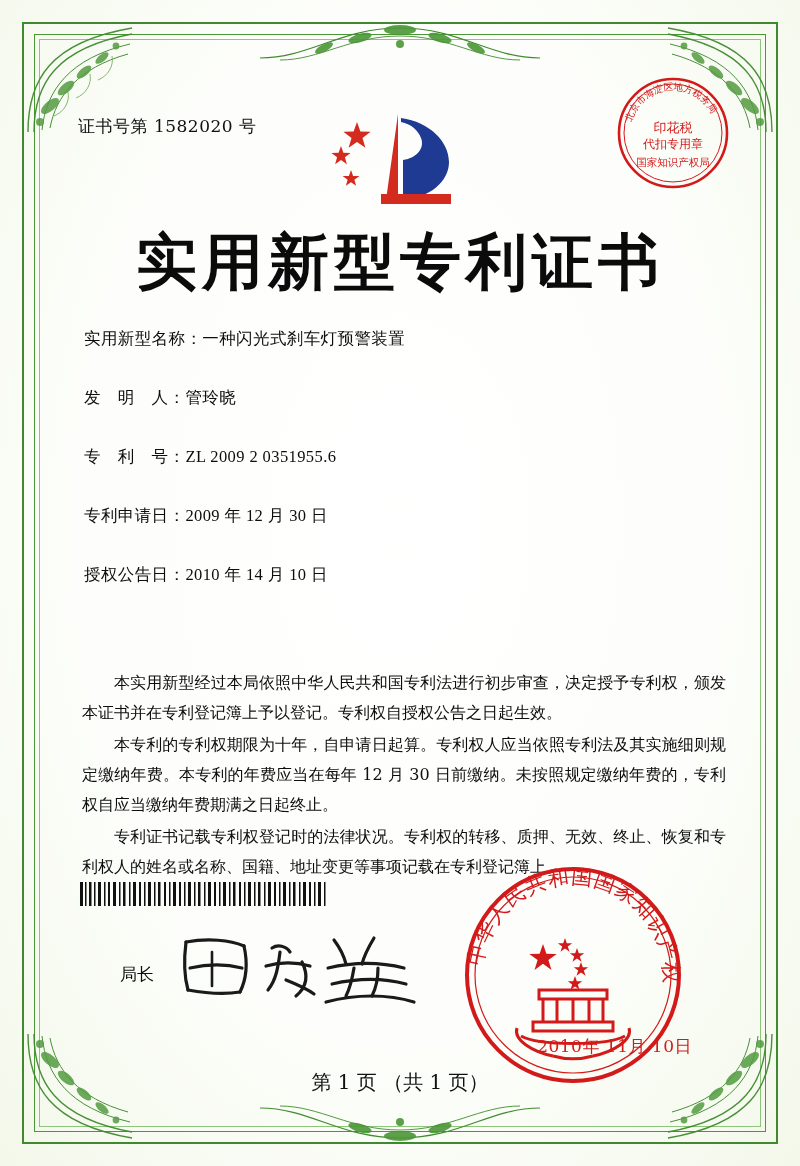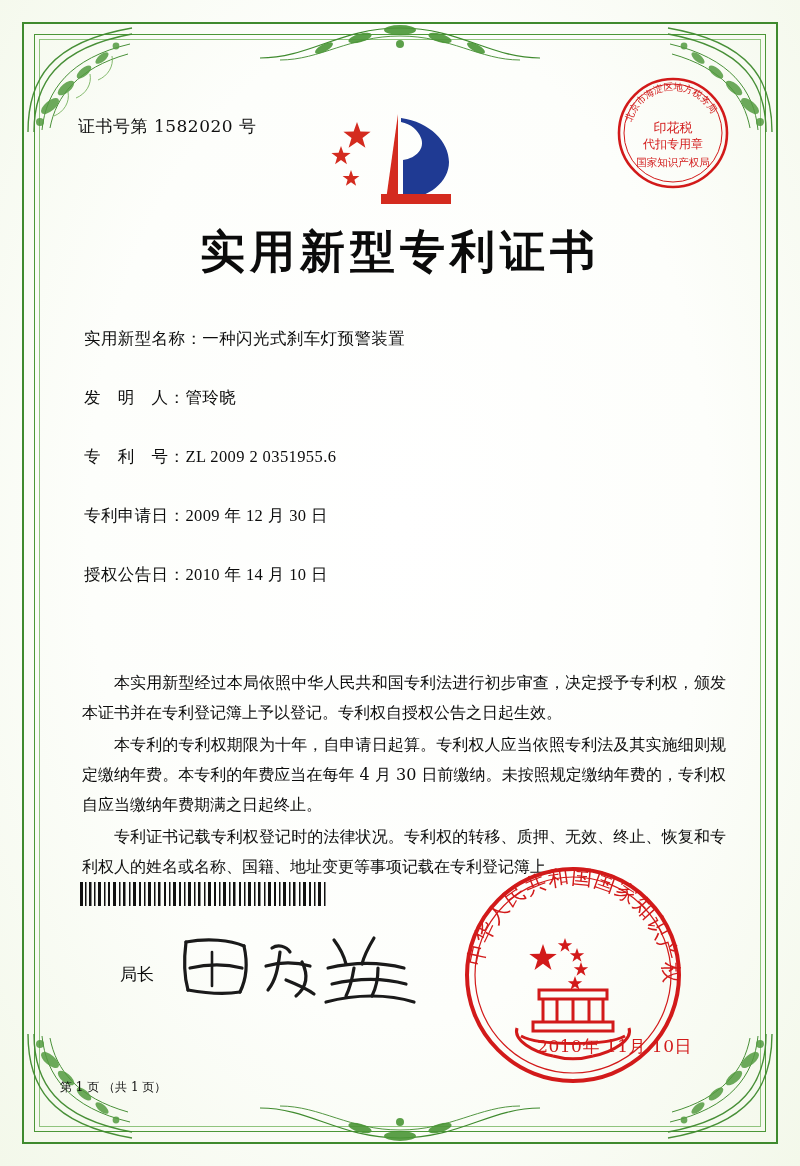--- a/index.html
+++ b/index.html
@@ -110,21 +110,21 @@
     width: 118px;
     height: 118px;
   }
 
   .title {
     position: absolute;
     left: 0;
     right: 0;
     top: 162px;
     text-align: center;
-    font-size: 45px;
+    font-size: 61px;
     font-weight: bold;
     letter-spacing: 5px;
     color: #0b0b0b;
     font-family: "DejaVu Serif", "Liberation Serif", serif;
   }
 
   .fields {
     position: absolute;
     left: 24px;
     right: 10px;
@@ -196,21 +196,22 @@
     font-size: 17px;
     color: #d21a1a;
     letter-spacing: .5px;
   }
 
   .footer {
     position: absolute;
     left: 0;
     right: 0;
     bottom: 10px;
-    font-size: 12px;
+    text-align: center;
+    font-size: 20px;
     color: #111;
   }
 </style>
 </head>
 <body>
 
 <div class="page">
 
   <div class="border-outer"></div>
   <div class="border-inner"></div>
@@ -371,21 +372,21 @@
       <div class="field-row">
         <span class="field-label">专利申请日：</span><span class="field-value">2009 年 12 月 30 日</span>
       </div>
       <div class="field-row">
         <span class="field-label">授权公告日：</span><span class="field-value">2010 年 14 月 10 日</span>
       </div>
     </div>
 
     <div class="body-text">
       <p>本实用新型经过本局依照中华人民共和国专利法进行初步审查，决定授予专利权，颁发本证书并在专利登记簿上予以登记。专利权自授权公告之日起生效。</p>
-      <p>本专利的专利权期限为十年，自申请日起算。专利权人应当依照专利法及其实施细则规定缴纳年费。本专利的年费应当在每年 4 月 30 日前缴纳。未按照规定缴纳年费的，专利权自应当缴纳年费期满之日起终止。</p>
+      <p>本专利的专利权期限为十年，自申请日起算。专利权人应当依照专利法及其实施细则规定缴纳年费。本专利的年费应当在每年 12 月 30 日前缴纳。未按照规定缴纳年费的，专利权自应当缴纳年费期满之日起终止。</p>
       <p>专利证书记载专利权登记时的法律状况。专利权的转移、质押、无效、终止、恢复和专利权人的姓名或名称、国籍、地址变更等事项记载在专利登记簿上。</p>
     </div>
 
     <div class="barcode">
       <svg viewBox="0 0 300 24" width="300" height="24" preserveAspectRatio="none">
         <g fill="#111">
           <rect x="0" y="0" width="3" height="24"></rect>
             <rect x="5" y="0" width="1.5" height="24"></rect>
           <rect x="9" y="0" width="2.5" height="24"></rect>
             <rect x="14" y="0" width="1.5" height="24"></rect>

